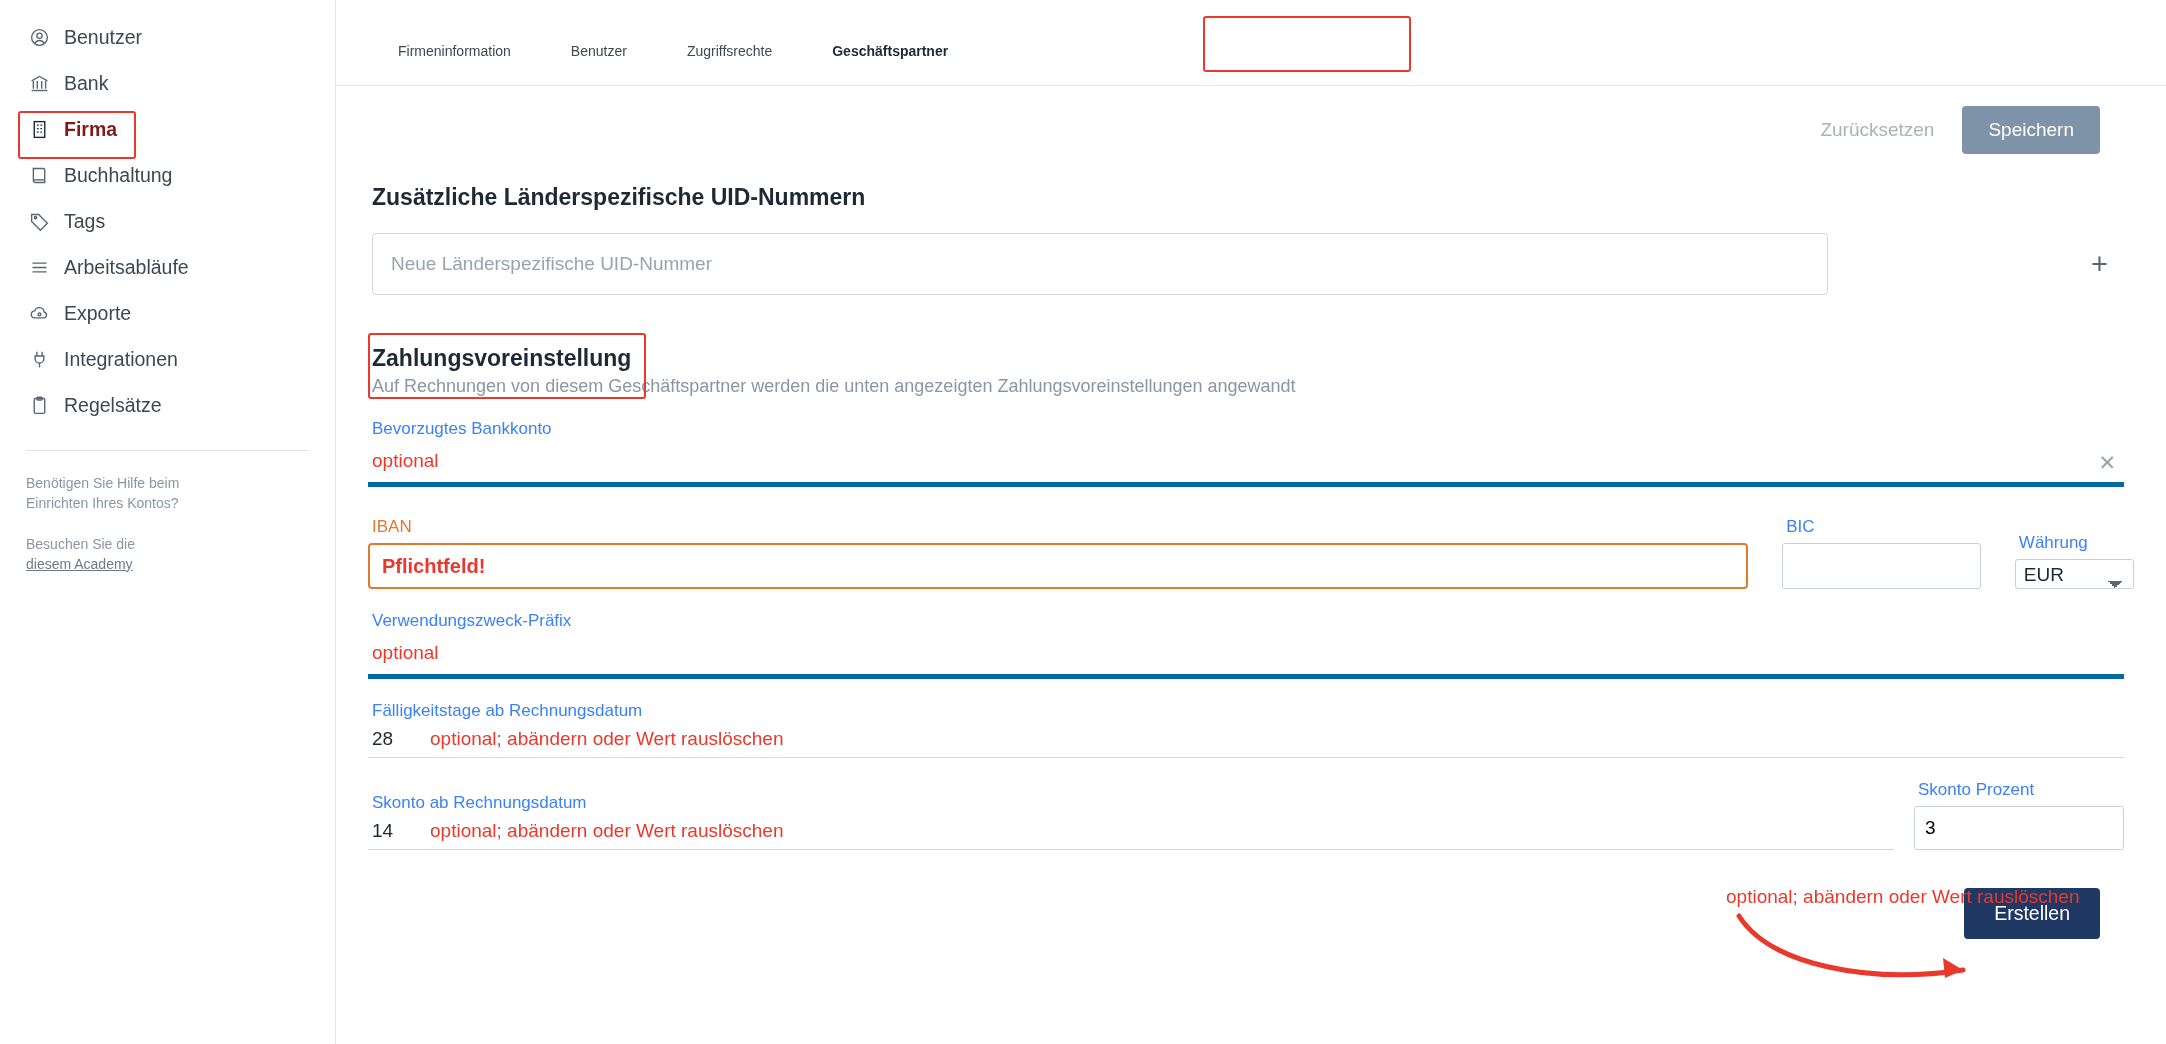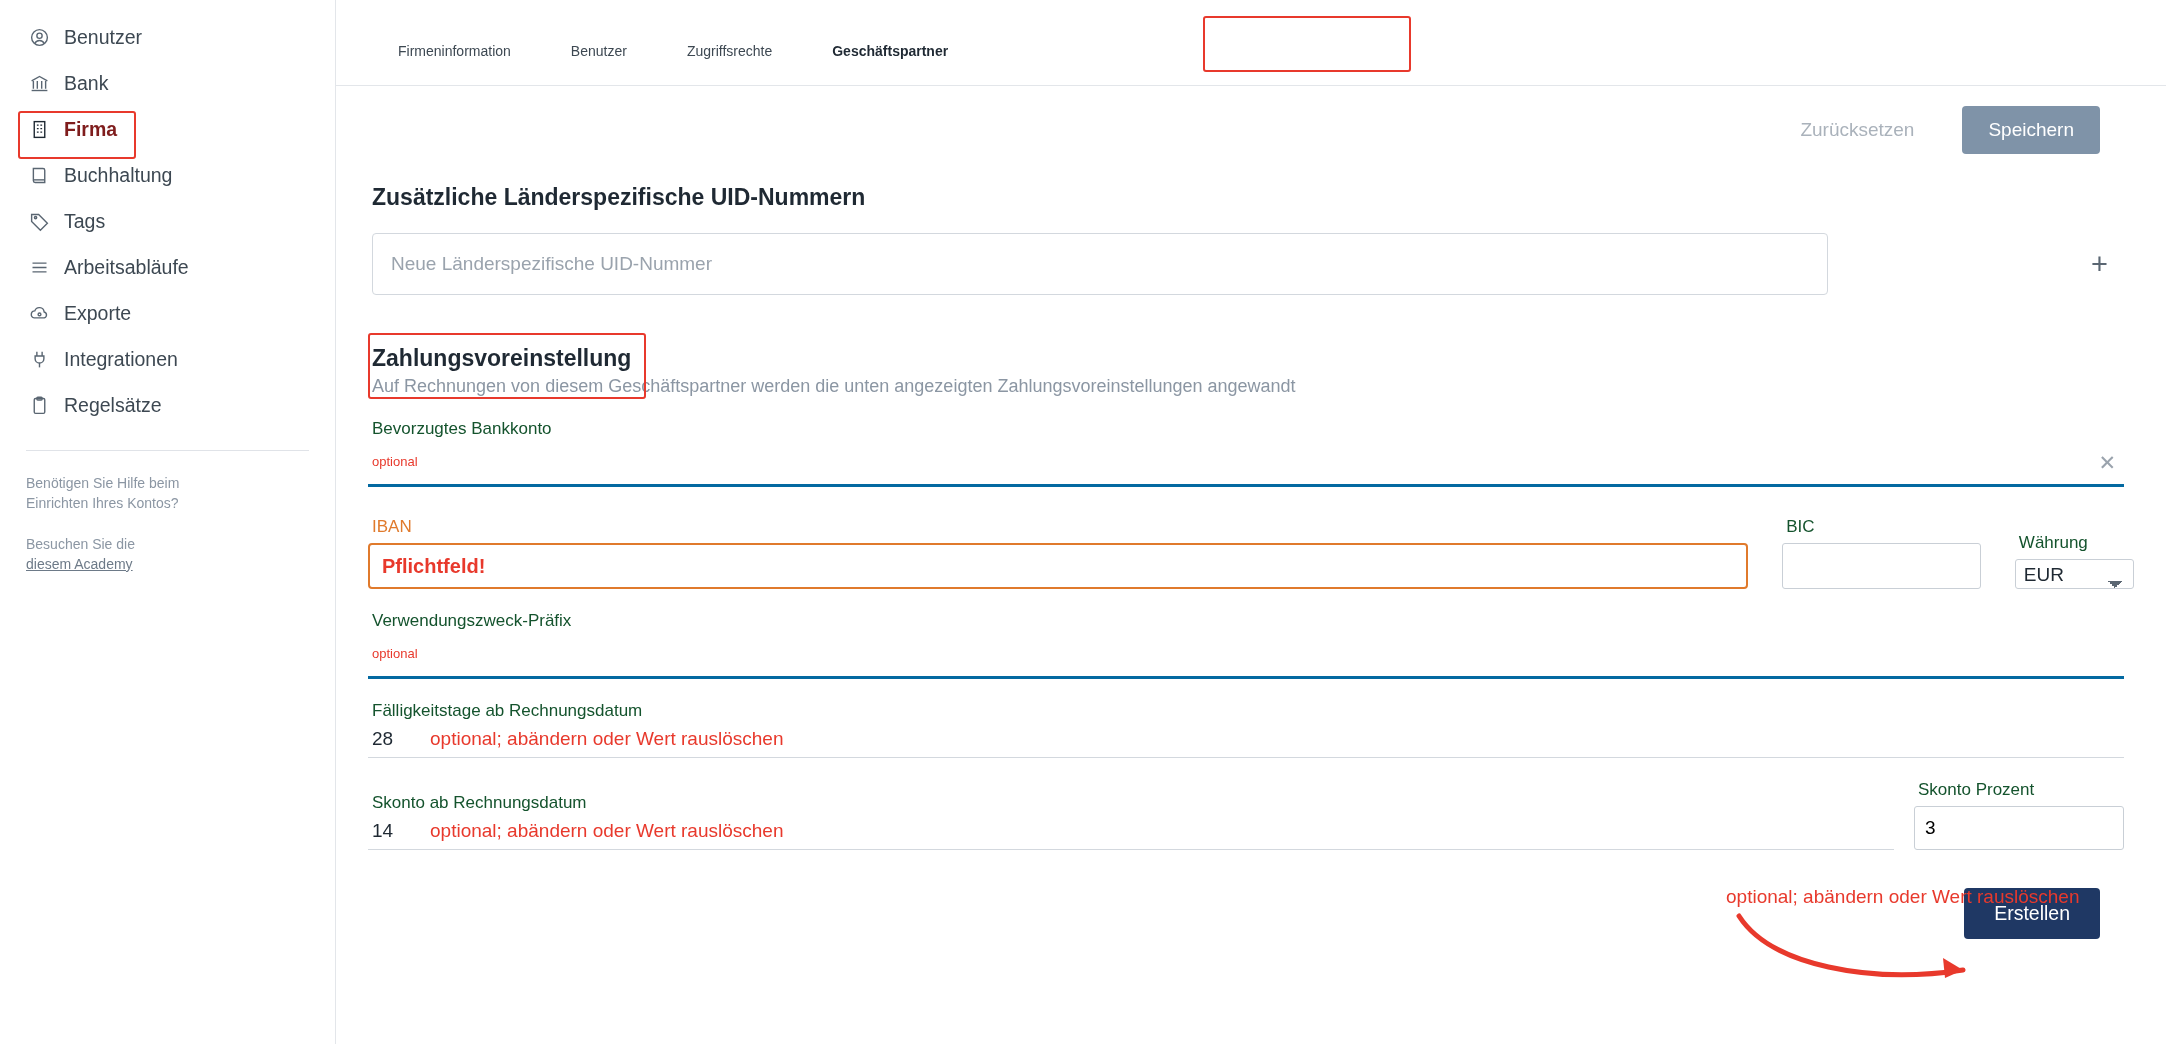--- a/index.html
+++ b/index.html
@@ -137,21 +137,20 @@
   }
   .btn-primary-disabled {
     background: #7f93a8;
     color: #ffffff;
     border: none;
     border-radius: 4px;
     font-size: 19px;
     padding: 13px 26px;
     cursor: default;
     font-family: inherit;
-    margin-left: 20px;
   }
   .btn-primary {
     background: #1f3864;
     color: #ffffff;
     border: none;
     border-radius: 4px;
     font-size: 19.5px;
     padding: 14px 30px;
     cursor: pointer;
     font-family: inherit;
@@ -208,30 +207,30 @@
     width: 278px;
     height: 66px;
     border: 2.5px solid #e8392c;
     border-radius: 3px;
     pointer-events: none;
   }
 
   .field { margin-top: 22px; position: relative; }
   .field-label {
     font-size: 17px;
-    color: #14532d;
+    color: #3b82f6;
     margin: 0 0 6px 4px;
   }
   .field-label.required { color: #e07a2c; }
   .underline-input {
     width: 1756px;
     height: 42px;
     border: none;
-    border-bottom: 3px solid #0369a1;
-    font-size: 13px;
+    border-bottom: 5px solid #0369a1;
+    font-size: 19px;
     padding: 0 4px 6px 4px;
     color: #1f2933;
     font-family: inherit;
     background: transparent;
     outline: none;
   }
   .underline-input::placeholder { color: #e8392c; }
   .clear-x {
     position: absolute;
     right: 18px;

